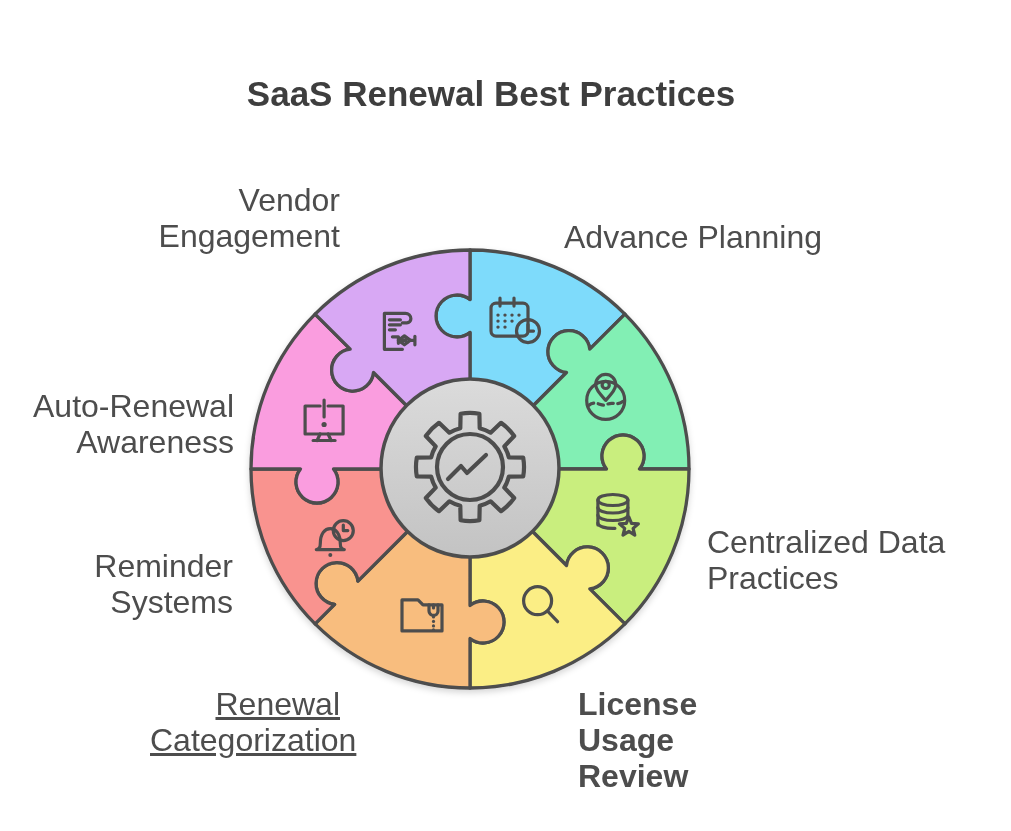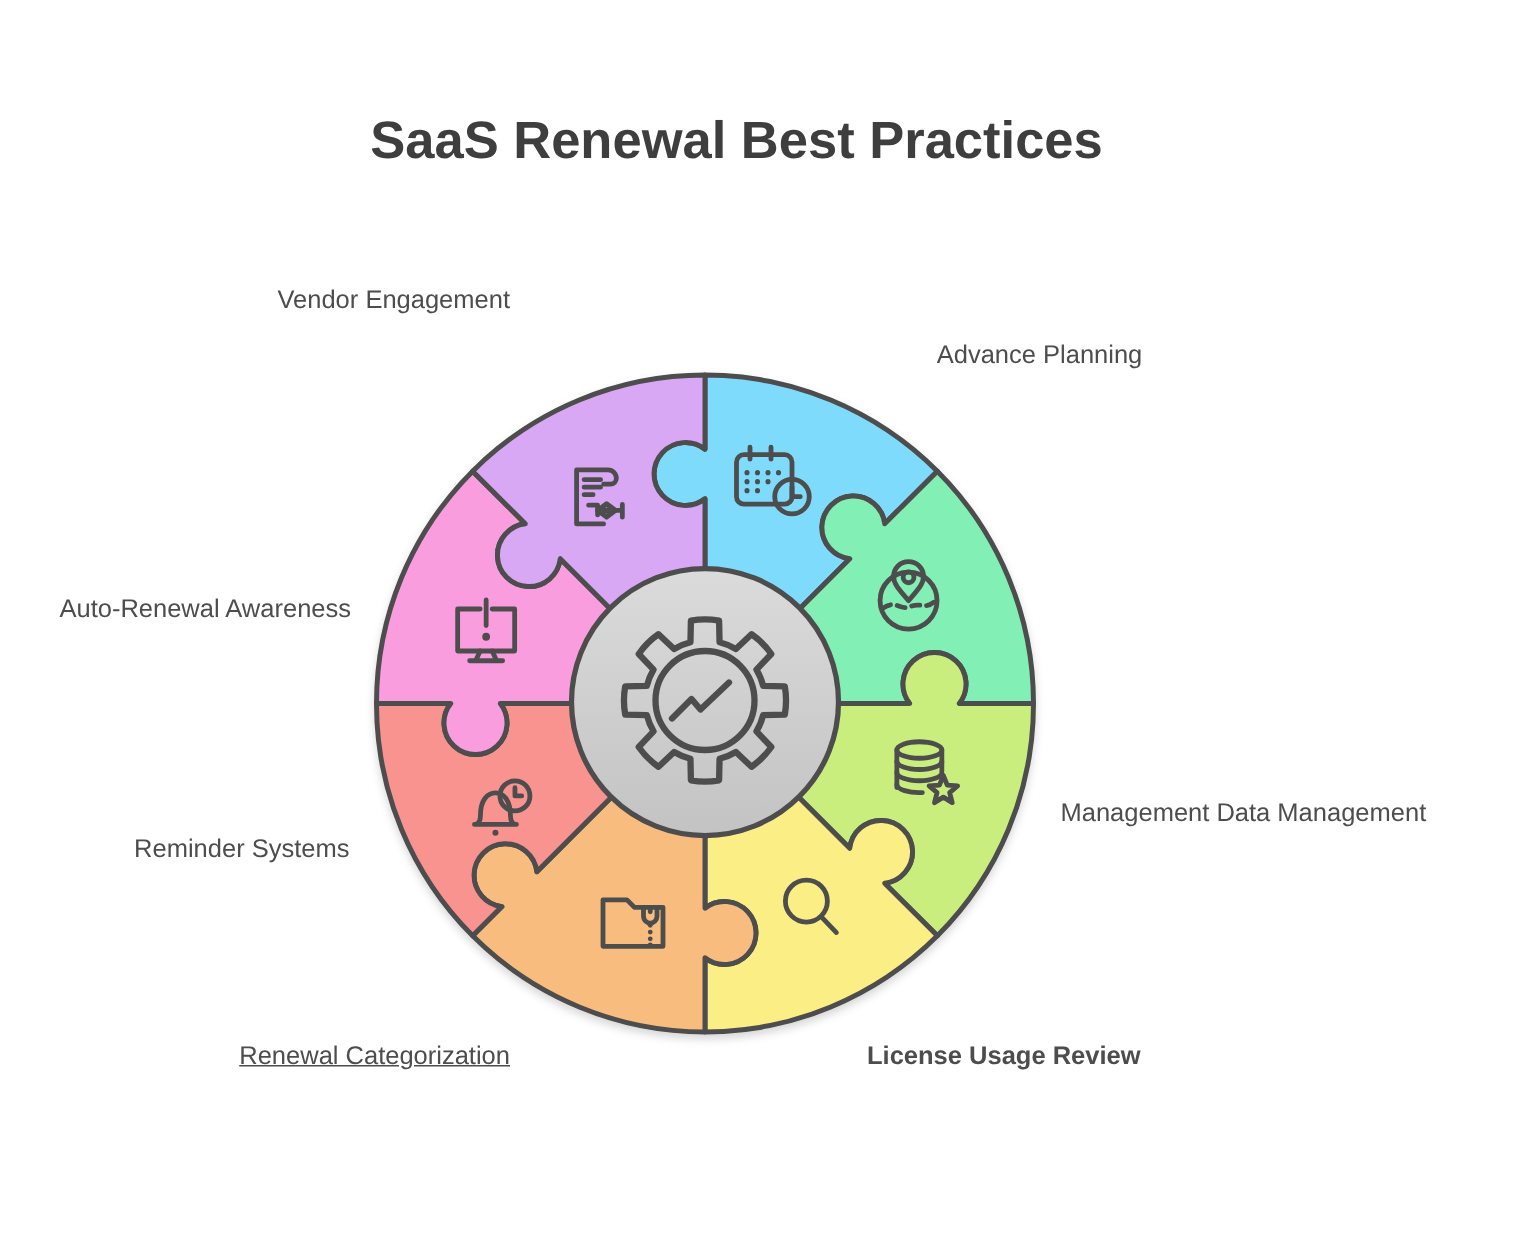--- a/index.html
+++ b/index.html
@@ -1,20 +1,20 @@
 <!DOCTYPE html>
 <html><head>
 <meta charset="utf-8">
 <style>
   html,body{margin:0;padding:0;background:#ffffff;}
   .canvas{position:relative;width:1011px;height:831px;background:#ffffff;overflow:hidden;
           font-family:"Liberation Sans", sans-serif;}
   .title{position:absolute;left:0;top:74px;width:942px;text-align:center;
          font-size:35px;font-weight:700;color:#3e3e3e;margin-left:20px;}
-  .seg-label{position:absolute;font-size:17px;line-height:36px;color:#4d4d4d;}
+  .seg-label{position:absolute;font-size:32px;line-height:36px;color:#4d4d4d;}
   .align-r{text-align:right;}
   .align-l{text-align:left;}
   
   .pos-advance    {left:563px;top:219px;width:260px;text-align:center;}
   .pos-customer   {left:707px;top:344px;width:260px;}
   .pos-centralized{left:707px;top:524px;width:245px;}
   .pos-license    {left:578px;top:686px;width:200px;font-weight:bold;}
   .pos-renewal    {right:671px;top:686px;width:190px;text-decoration:underline;}
   .pos-reminder   {right:778px;top:548px;width:160px;}
   .pos-auto      {right:777px;top:344px;width:205px;margin-top:44px;}
@@ -113,19 +113,19 @@
         <path class="ic" d="M3,16 H-15 V-20 H6 A5.5,5.5 0 0 1 11.5,-14.5 A4,4 0 0 1 7.5,-10.5 H3"></path>
      <path class="ic" d="M-10,-13.5 H1 M-10,-8.5 H1 M-10,-3.5 H-4"></path>
      <path class="ic" d="M-7,3.5 H-1 V10"></path>
      <path class="ic" d="M-1,7 L5,2.5 L11,7 L5,11.5 Z" fill="#d8a8f4"></path>
      <path class="ic" d="M2,5.5 L8,8.8 M8,5.2 L2,8.8"></path>
      <path class="ic" d="M11,7 H15.5 M15.5,3 V11.5"></path>
       </g>
     </svg>
 
   <div class="seg-label align-l pos-advance">Advance Planning</div>
-  <div class="seg-label align-l pos-centralized">Management Data Management</div>
+  <div class="seg-label align-l pos-centralized">Centralized Data Practices</div>
   <div class="seg-label align-l pos-license">License Usage Review</div>
   <div class="seg-label align-r pos-renewal">Renewal Categorization</div>
   <div class="seg-label align-r pos-reminder">Reminder Systems</div>
   <div class="seg-label align-r pos-auto">Auto-Renewal Awareness</div>
   <div class="seg-label align-r pos-vendor">Vendor Engagement</div>
 </div>
 
 </body></html>

